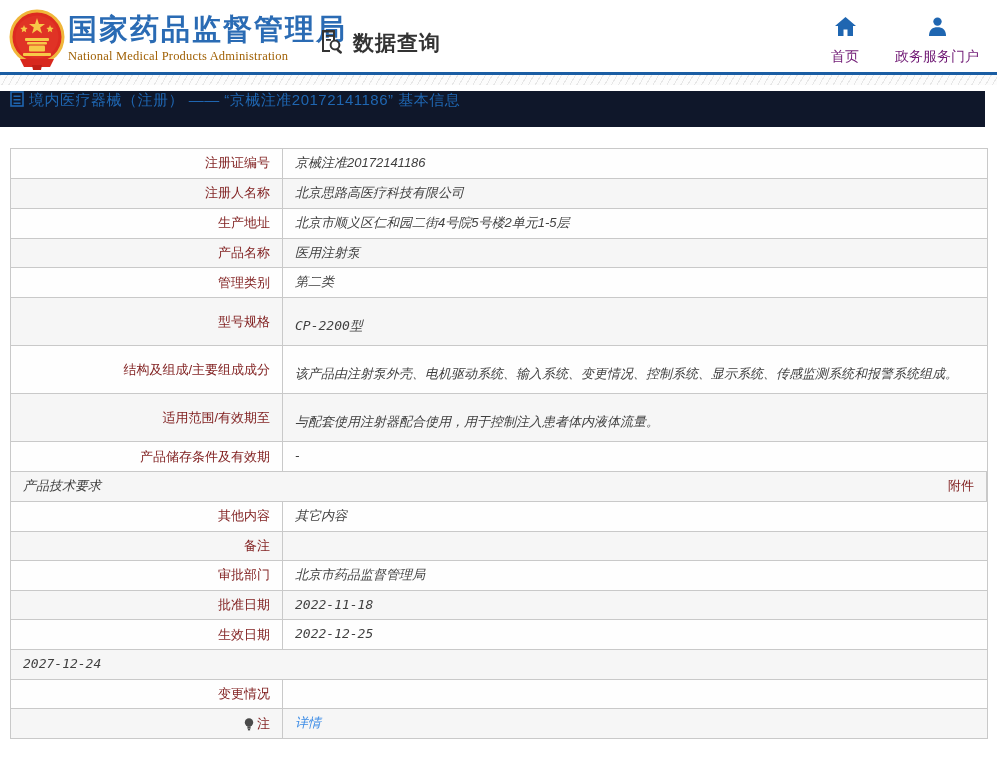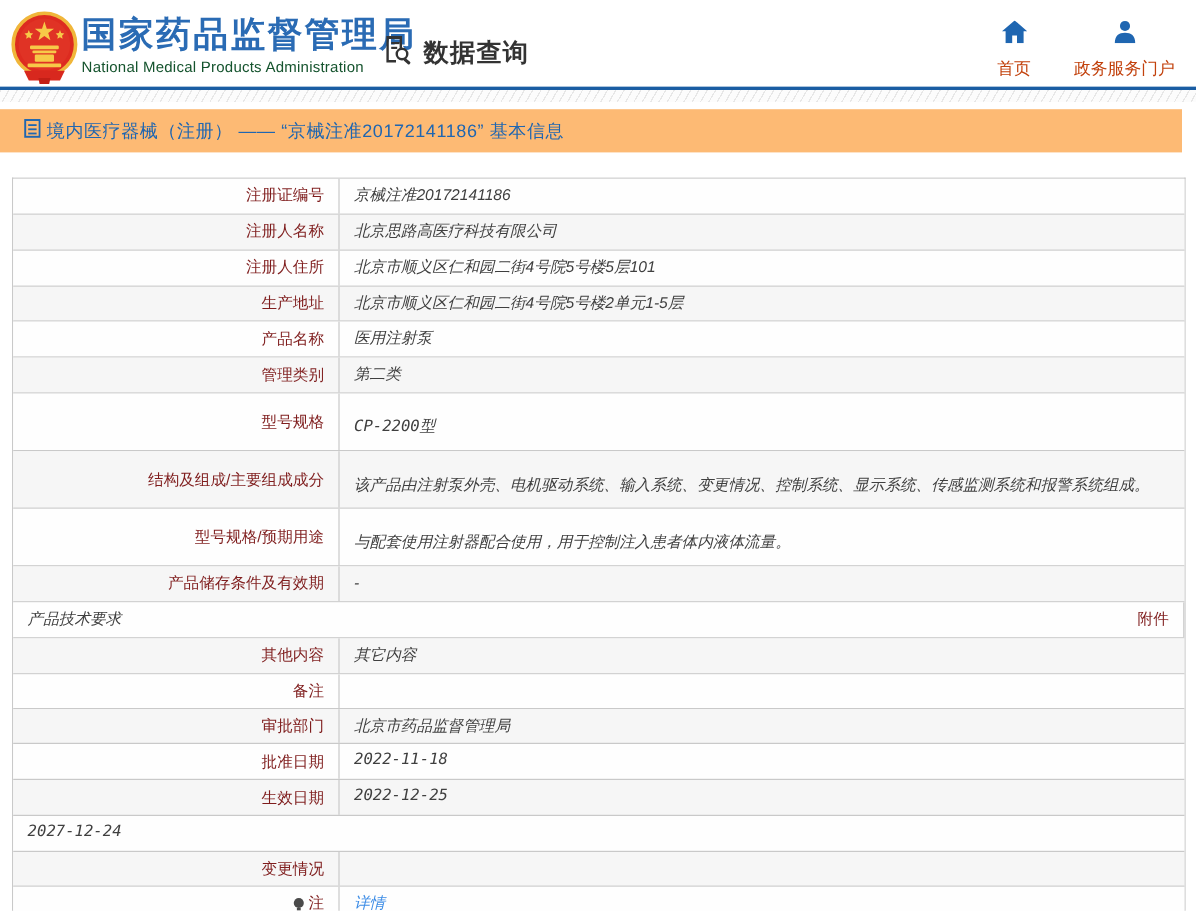--- a/index.html
+++ b/index.html
@@ -8,37 +8,37 @@
     width:997px; height:759px; overflow:hidden; position:relative;
     font-family:"Liberation Sans","DejaVu Sans",sans-serif;
     -webkit-font-smoothing:antialiased;
   }
 
   
   .header { position:relative; height:72px; background:#fff; }
   .emblem { position:absolute; left:8px; top:9px; width:58px; height:62px; }
   .org-names { position:absolute; left:68px; top:13px; }
   .org-cn { font-size:29px; font-weight:bold; color:#2a6bb4; letter-spacing:2px; line-height:1.15; }
-  .org-en { font-size:12.5px; color:#14532d; margin-top:3px; letter-spacing:0.2px; }
+  .org-en { font-size:12.5px; color:#a16207; margin-top:3px; letter-spacing:0.2px;font-family:Liberation Serif, serif; }
   .data-query { position:absolute; left:316px; top:26px; display:flex; align-items:center; gap:7px; }
   .data-query-label { font-size:21px; color:#333; font-weight:600; letter-spacing:1px; }
   .top-nav { position:absolute; right:18px; top:17px; display:flex; gap:36px; }
   .nav-item { display:flex; flex-direction:column; align-items:center; gap:8px; cursor:pointer; }
-  .nav-label { font-size:14px; color:#c2410c; white-space:nowrap;text-align:right; }
+  .nav-label { font-size:14px; color:#701a75; white-space:nowrap;text-align:right; }
 
   .blue-line { height:3px; background:#1a5da3; }
   .hatch {
     height:10px;
     background:repeating-linear-gradient(120deg,#e7e7e7 0 1px,#fcfcfc 1px 6px);
   }
 
   
   .title-bar {
-    margin-top:6px; height:36px; width:985px; background:#fdba74;
-    display:flex; align-items:center; padding-left:20px;
+    margin-top:6px; height:36px; width:985px; background:#0f172a;
+    display:flex; align-items:flex-start; padding-left:10px;
   }
   .title-bar .doc-icon { margin-right:5px; flex:0 0 auto; }
   .page-title { font-size:15px; color:#1f66b1; letter-spacing:0.5px; }
 
   
   .info-table {
     position:absolute; left:10px; top:148px; width:978px;
     border:1px solid #c9c9c9; border-bottom:none; background:#fff;
   }
   .row { display:flex; min-height:29px; background:#fefefe; border-bottom:1px solid #c9c9c9; }
@@ -134,45 +134,41 @@
 
   <div class="row">
     <div class="cell label">注册证编号</div>
     <div class="cell value">京械注准20172141186</div>
   </div>
   <div class="row">
     <div class="cell label">注册人名称</div>
     <div class="cell value">北京思路高医疗科技有限公司</div>
   </div>
   <div class="row">
-    <div class="cell label">注册人住所</div>
-    <div class="cell value">北京市顺义区仁和园二街4号院5号楼5层101</div>
-  </div>
-  <div class="row">
     <div class="cell label">生产地址</div>
     <div class="cell value">北京市顺义区仁和园二街4号院5号楼2单元1-5层</div>
   </div>
   <div class="row">
     <div class="cell label">产品名称</div>
     <div class="cell value">医用注射泵</div>
   </div>
   <div class="row">
     <div class="cell label">管理类别</div>
     <div class="cell value">第二类</div>
   </div>
   <div class="row tall">
     <div class="cell label">型号规格</div>
     <div class="cell value mono">CP-2200型</div>
   </div>
   <div class="row tall">
     <div class="cell label">结构及组成/主要组成成分</div>
     <div class="cell value">该产品由注射泵外壳、电机驱动系统、输入系统、变更情况、控制系统、显示系统、传感监测系统和报警系统组成。</div>
   </div>
   <div class="row tall">
-    <div class="cell label">型号规格/预期用途</div>
+    <div class="cell label">适用范围/有效期至</div>
     <div class="cell value">与配套使用注射器配合使用，用于控制注入患者体内液体流量。</div>
   </div>
   <div class="row">
     <div class="cell label">产品储存条件及有效期</div>
     <div class="cell value">-</div>
   </div>
   <div class="row">
     <div class="cell value">产品技术要求</div>
     <div class="cell label">附件</div>
   </div>

